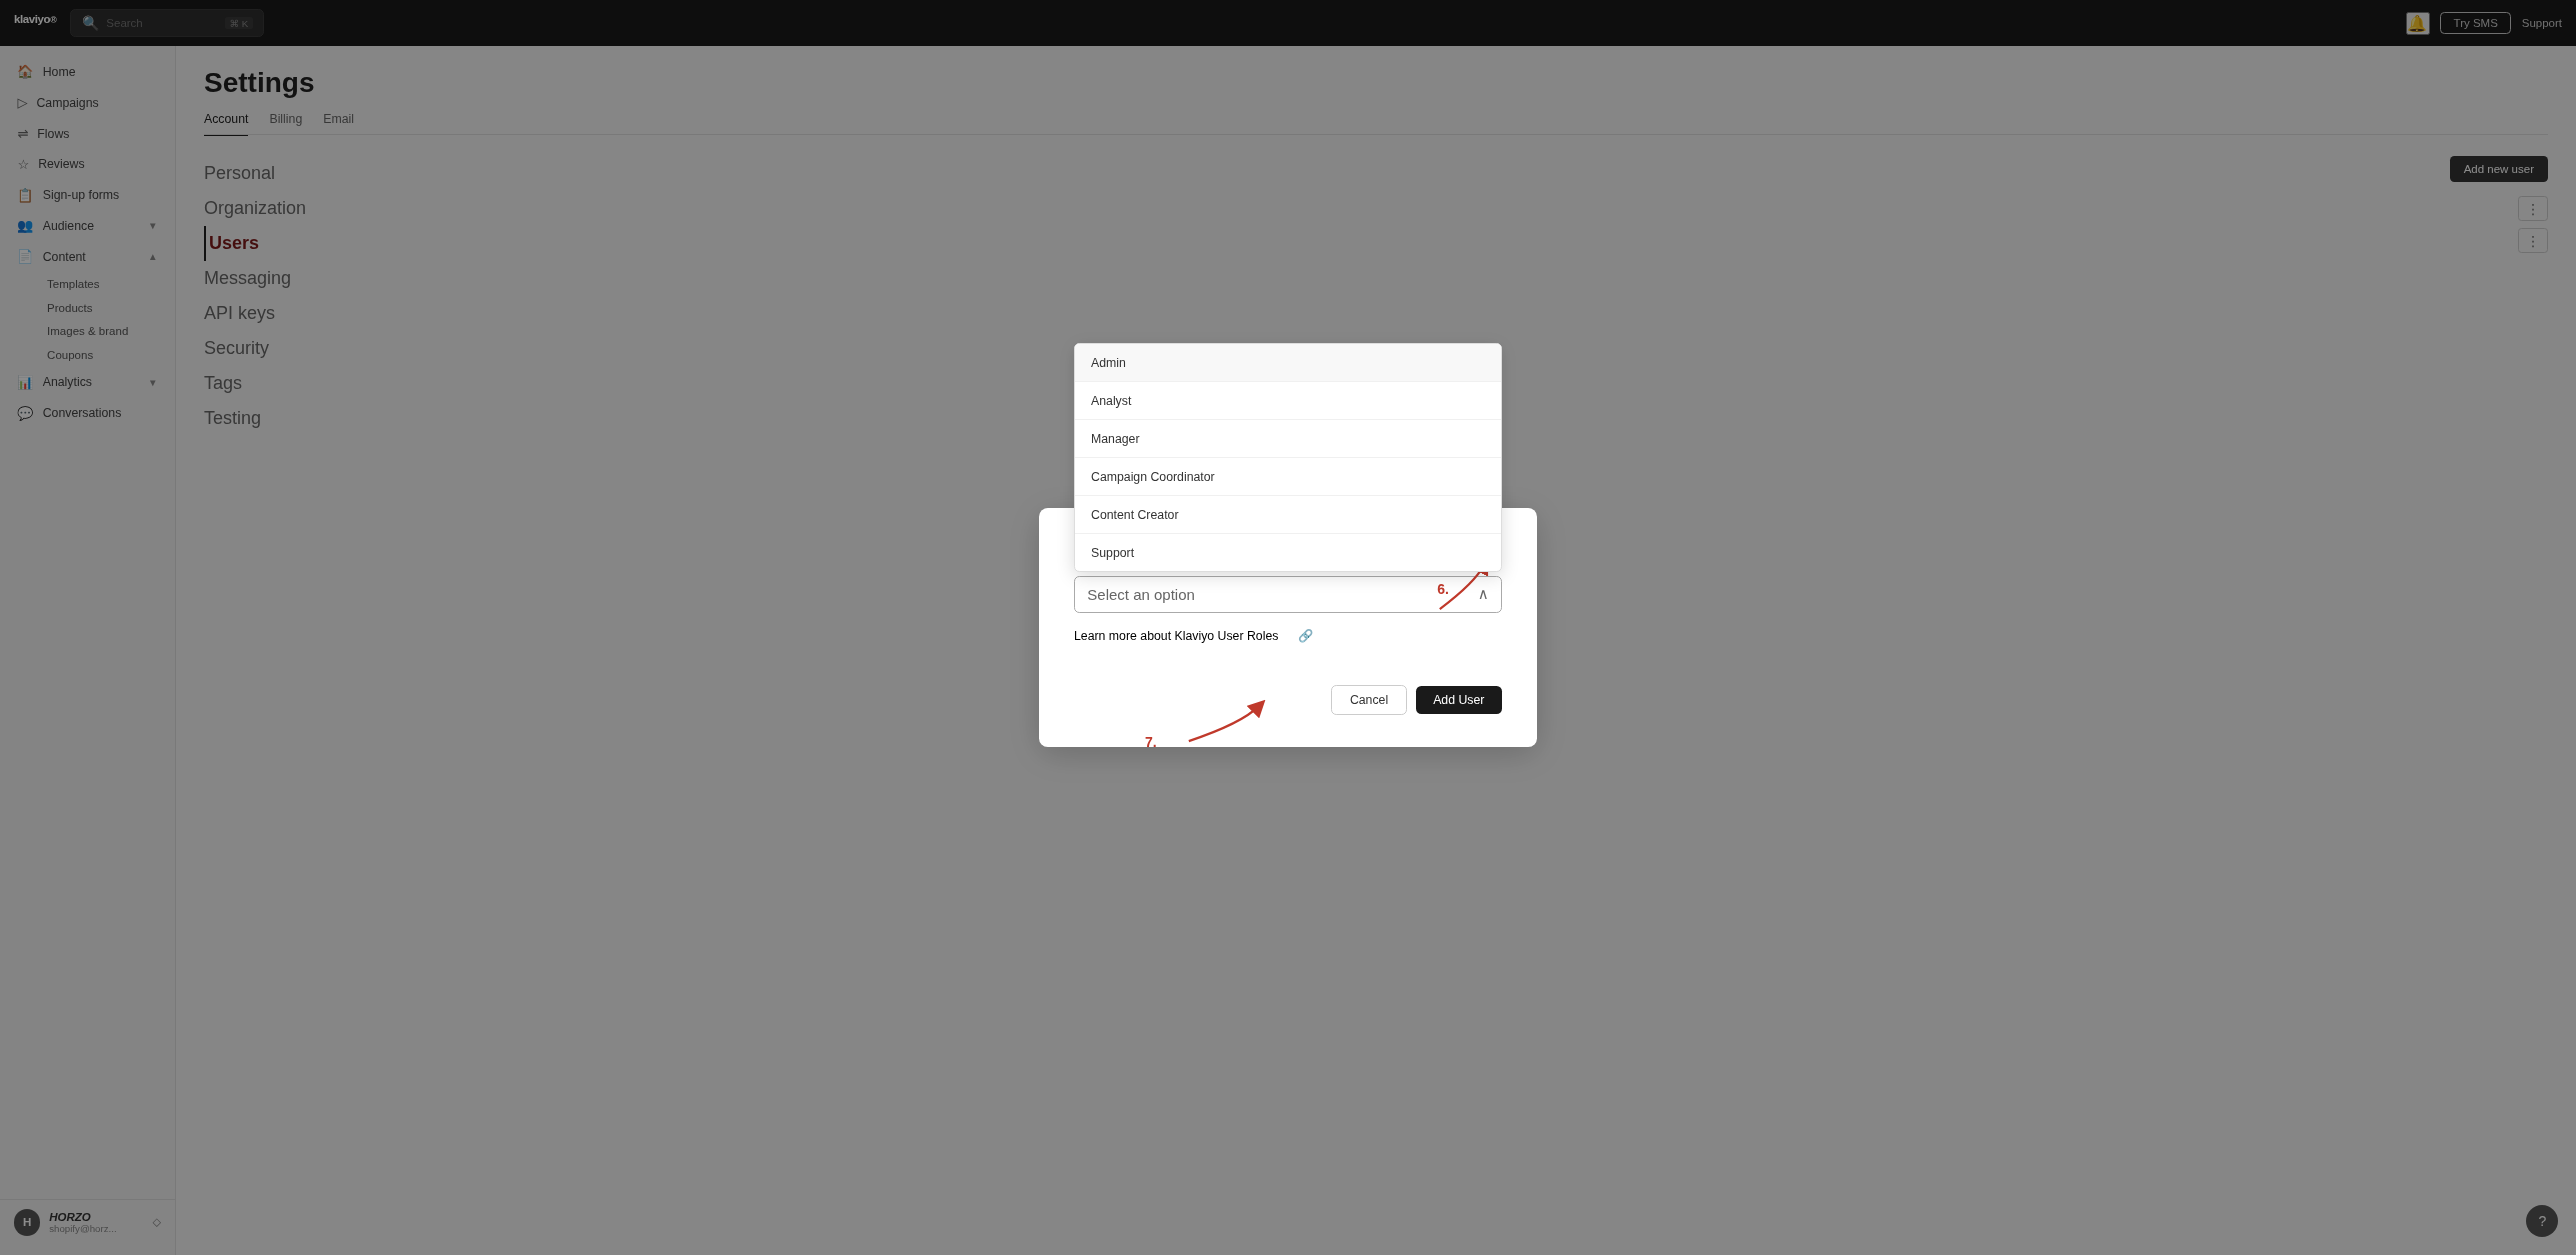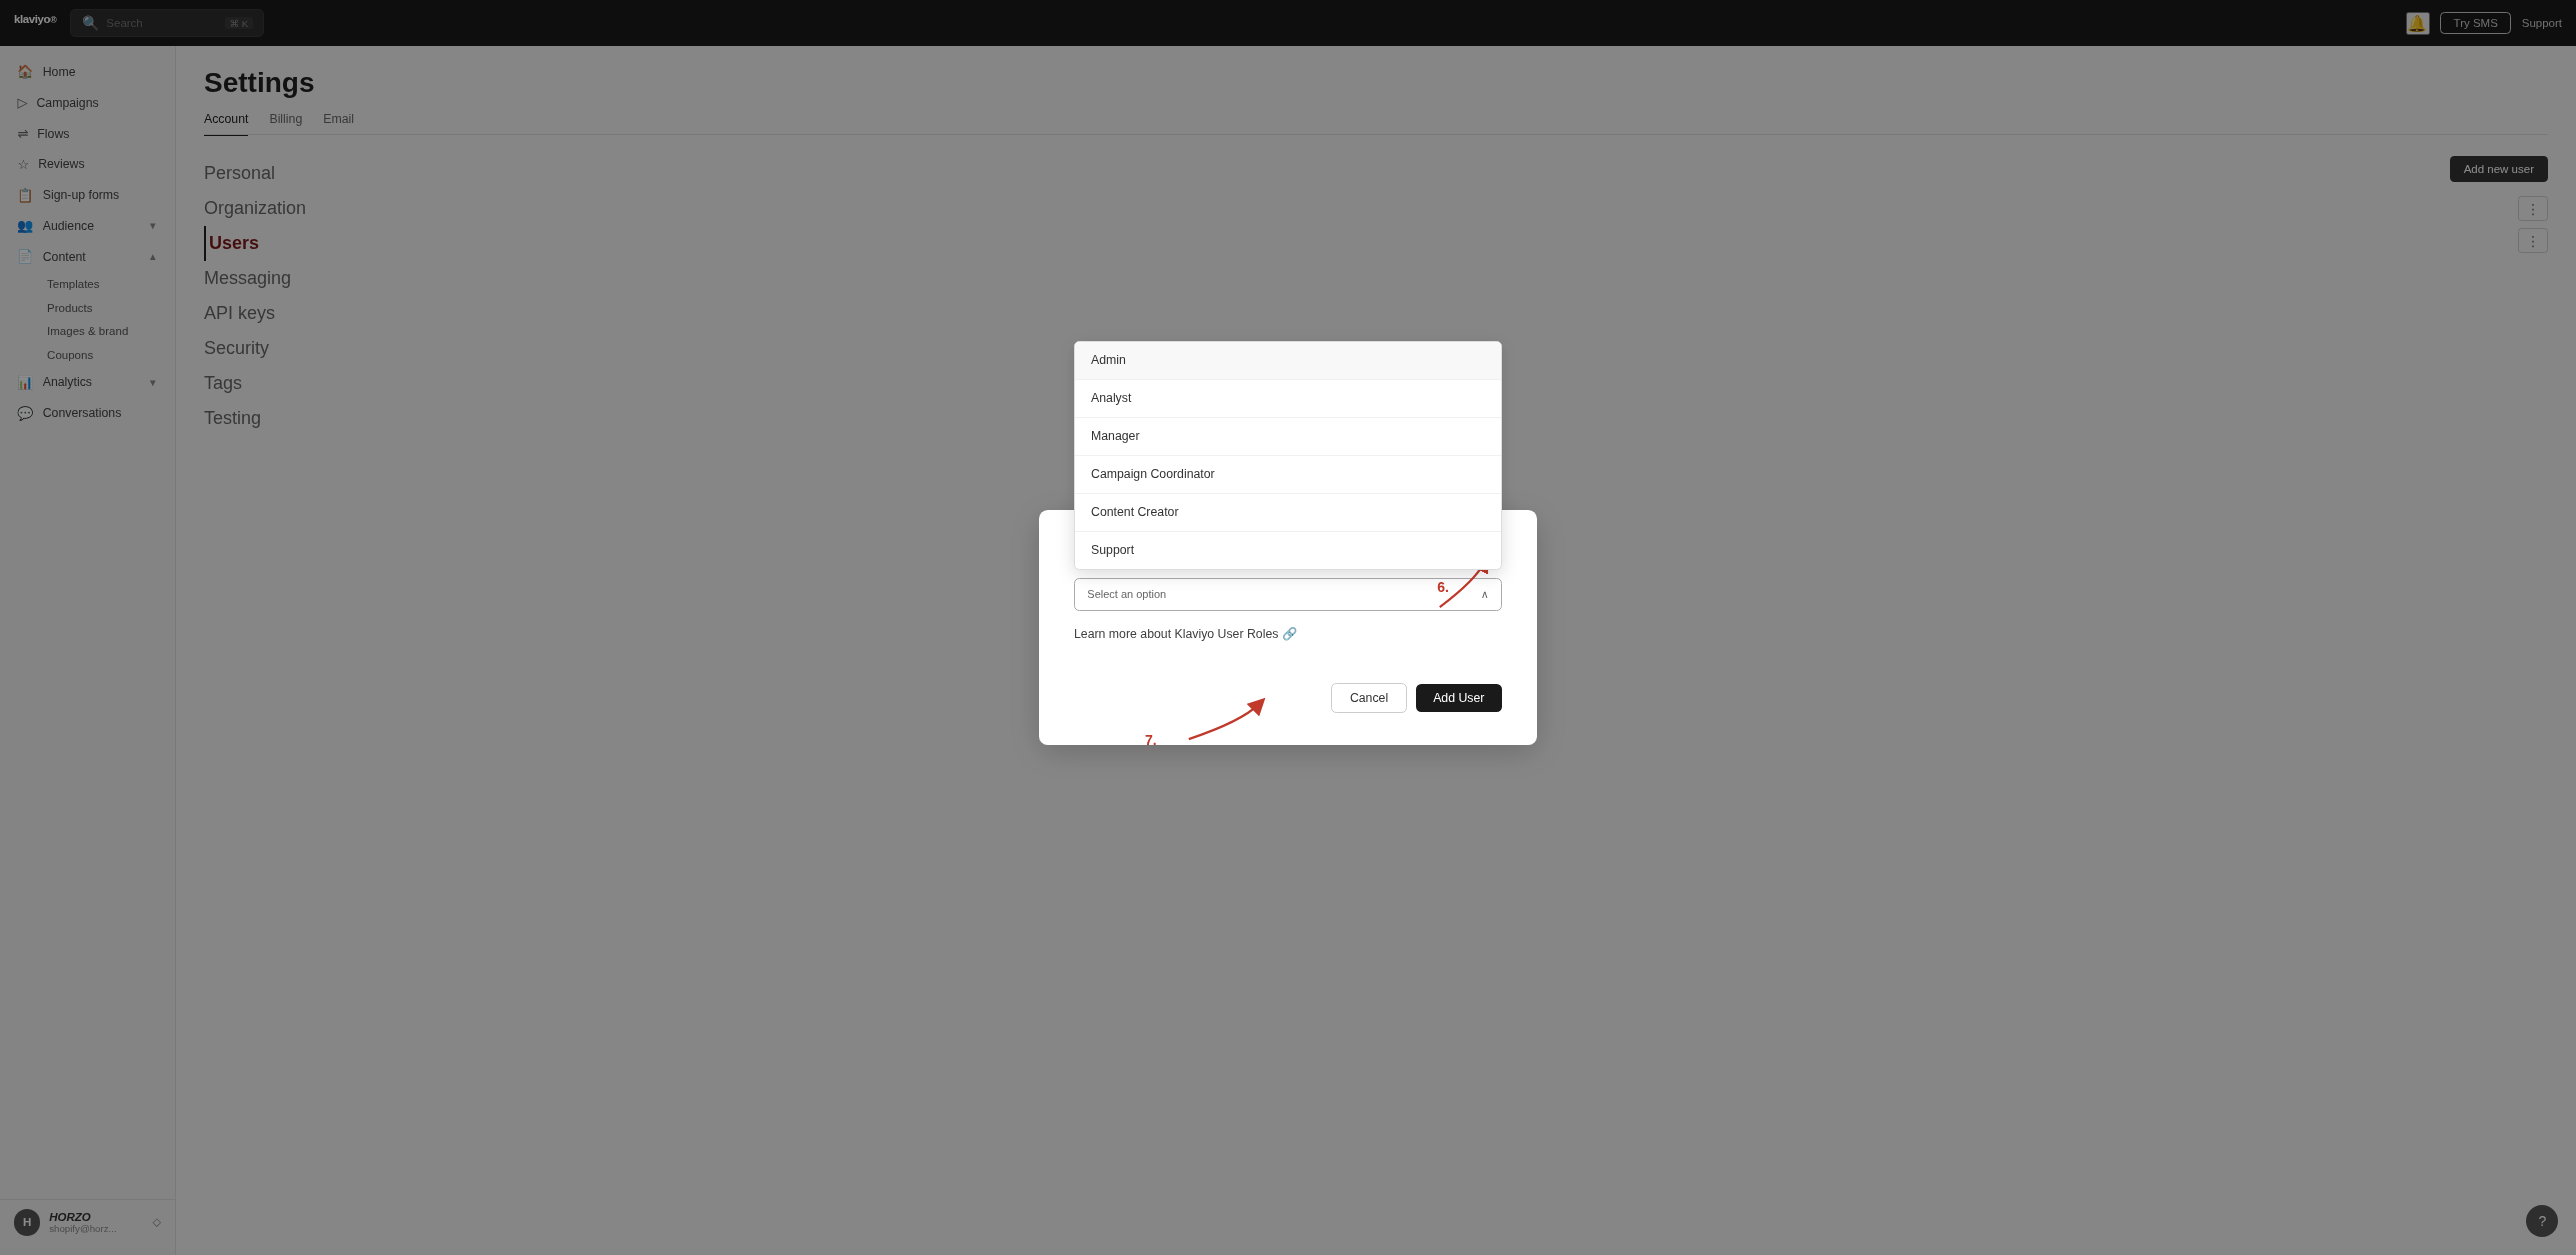--- a/index.html
+++ b/index.html
@@ -77,35 +77,35 @@
       background: #fff; border-radius: 8.8px; width: 498px; padding: 32px 35px;
       position: relative; box-shadow: 0 7px 35px rgba(0,0,0,0.2);
     }
     .modal-section-title { font-size: 16px; font-weight: 600; color: #222; margin-bottom: 17.6px; }
 
     
     .dropdown-container { position: relative; margin-bottom: 14px; }
     .dropdown-box {
       display: flex; align-items: center; justify-content: space-between;
       border: 1.3px solid #aaa; border-radius: 5.3px; padding: 8.8px 12.3px;
-      font-size: 11px; color: #666; background: #fff; cursor: pointer;
+      font-size: 15px; color: #666; background: #fff; cursor: pointer;
     }
     .dropdown-menu {
       position: absolute; bottom: 41px; left: 0; right: 0;
       background: #fff; border: 0.9px solid #ddd; border-radius: 5.3px;
       box-shadow: 0 3.5px 17.6px rgba(0,0,0,0.15); z-index: 200; overflow: hidden;
     }
     .dropdown-option {
       padding: 11.5px 16px; font-size: 12.3px; color: #333; cursor: pointer;
       border-bottom: 0.9px solid #f0f0f0;
     }
     .dropdown-option:last-child { border-bottom: none; }
     .dropdown-option.highlighted { background: #f8f8f8; }
 
-    .learn-more-link { color: #404040; font-size: 12.3px; text-decoration: none; display: inline-flex; align-items: center; gap: 4px; margin-bottom: 21px; }
+    .learn-more-link { color: #000000; font-size: 12.3px; text-decoration: none; display: inline-flex; align-items: center; gap: 20px; margin-bottom: 21px; }
 
     .modal-actions { display: flex; justify-content: flex-end; gap: 8.8px; align-items: center; margin-top: 21px; position: relative; }
     .cancel-btn { background: #fff; border: 0.9px solid #ccc; color: #333; padding: 7px 17.6px; border-radius: 5.3px; font-size: 12.3px; cursor: pointer; }
     .add-user-btn { background: #1a1a1a; color: #fff; border: none; padding: 7px 17.6px; border-radius: 5.3px; font-size: 12.3px; cursor: pointer; font-weight: 500; }
 
     
     .help-btn {
       position: fixed; bottom: 17.6px; right: 17.6px; width: 32px; height: 32px;
       background: #555; color: #fff; border-radius: 50%; border: none;
       font-size: 14px; cursor: pointer; display: flex; align-items: center; justify-content: center;

